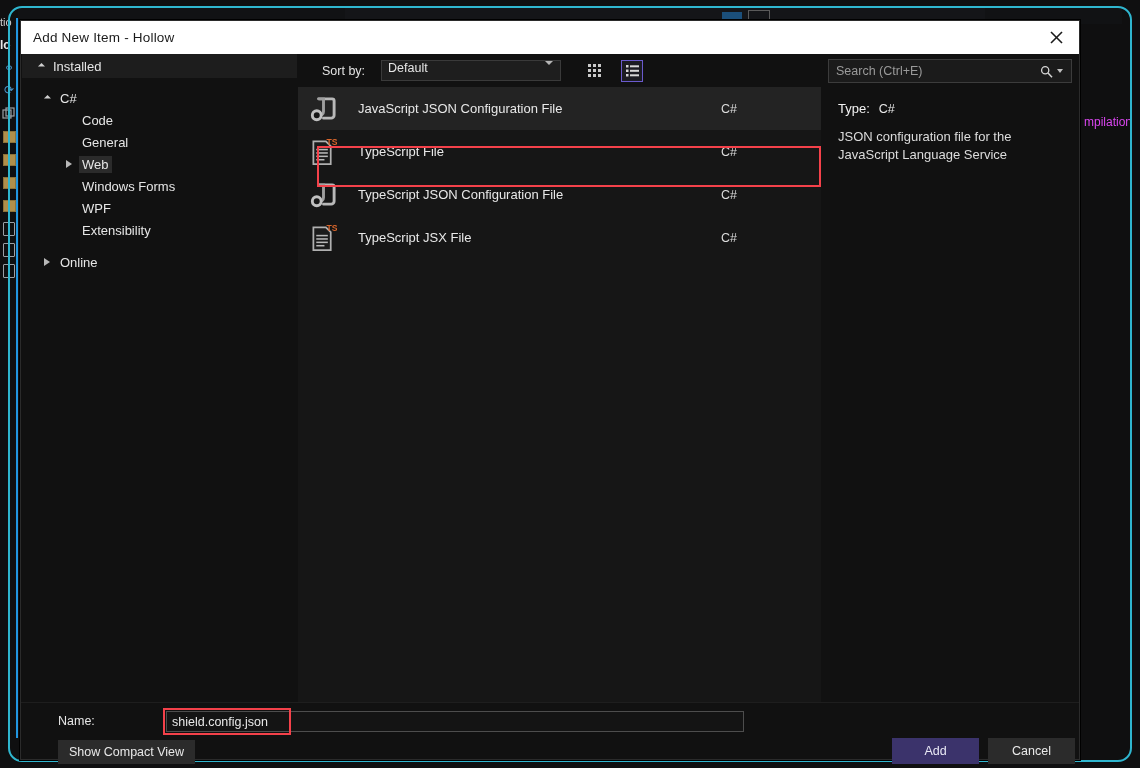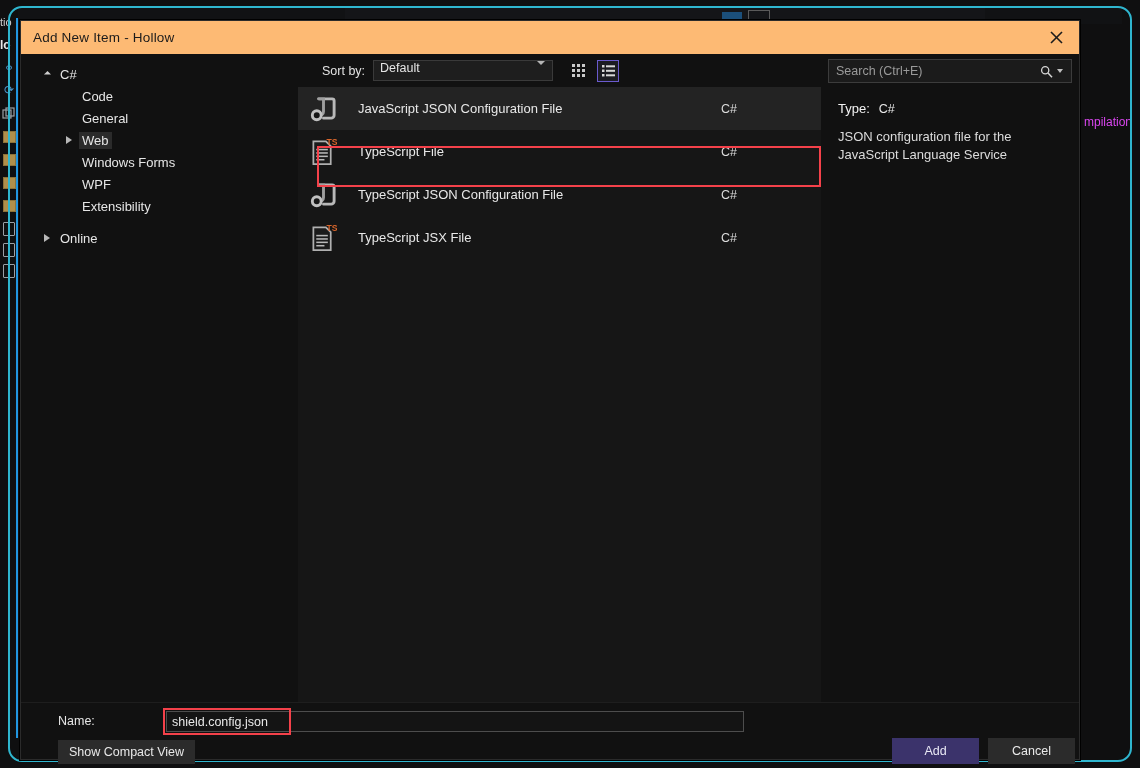--- a/index.html
+++ b/index.html
@@ -39,21 +39,21 @@
   #bg-sq { position:absolute; left:722px; top:12px; width:20px; height:12px; background:#1b4f7a; }
   #bg-sq2 { position:absolute; left:748px; top:10px; width:22px; height:14px; border:1px solid #5a5a5a; }
 
   
   #dialog {
     position:absolute; left:20px; top:20px; width:1060px; height:740px;
     background:#111111; border:1px solid #2b2b2b;
     box-shadow:0 0 0 1px #000;
   }
   #titlebar {
-    height:33px; background:#fdba74; display:flex; align-items:center;
+    height:33px; background:#ffffff; display:flex; align-items:center;
     padding-left:12px; position:relative;
   }
   #dialog-title { font-size:13.5px; color:#1b1b1b; letter-spacing:.2px; }
   #close-btn {
     position:absolute; right:0; top:0; width:46px; height:33px;
     display:flex; align-items:center; justify-content:center; cursor:pointer;
   }
   #close-btn svg { width:13px; height:13px; }
 
   #body-area { position:absolute; left:0; top:33px; right:0; bottom:0; background:#111111; }
@@ -75,21 +75,21 @@
   .tree-row.lvl2 { padding-left:42px; }
   .tree-row .arrow-slot { width:10px; display:flex; align-items:center; justify-content:center; flex:0 0 10px; }
   .tree-row.highlight .tree-label { background:#2b2b2b; padding:1px 3px; margin:-1px -3px; }
   #tree-spacer1 { height:9px; }
 
   
   #middle {
     position:absolute; left:276px; top:0; width:524px; bottom:57px;
     background:#111111;
   }
-  #sortbar { height:33px; display:flex; align-items:center; padding-left:25px; gap:8px; }
+  #sortbar { height:33px; display:flex; align-items:center; padding-left:25px; gap:16px; }
   #sortby-label { font-size:12.5px; color:#e3e3e3; }
   #sort-select {
     width:180px; height:21px; background:#1e1e1e; border:1px solid #3a3a3a;
     display:flex; padding:0 6px; position:relative; cursor:pointer;
   }
   #sort-select-value { font-size:12.5px; color:#e6e6e6; }
   #sort-caret { position:absolute; right:7px; width:0;height:0;
     border-left:4px solid transparent;border-right:4px solid transparent;border-top:4px solid #b5b5b5; }
   .view-btn { width:22px; height:22px; display:flex; align-items:center; justify-content:center; cursor:pointer; }
   .view-btn.active { border:1.5px solid #6a5acd; background:#1c1c22; }
@@ -205,20 +205,24 @@
       <svg viewBox="0 0 13 13">
         <line x1="1" y1="1" x2="12" y2="12" stroke="#1b1b1b" stroke-width="1.6"></line>
         <line x1="12" y1="1" x2="1" y2="12" stroke="#1b1b1b" stroke-width="1.6"></line>
       </svg>
     </div>
   </div>
 
   <div id="body-area">
 
     <div id="tree">
+      <div id="tree-header">
+        <span class="tri-down"></span>
+        <span class="tree-label">Installed</span>
+      </div>
       <div id="tree-spacer1"></div>
       <div id="tree-items">
           <div class="tree-row lvl1">
             <span class="arrow-slot">
               <span class="tri-down"></span>
             </span>
             <span class="tree-label">C#</span>
           </div>
           <div class="tree-row lvl2">
             <span class="arrow-slot"></span>

